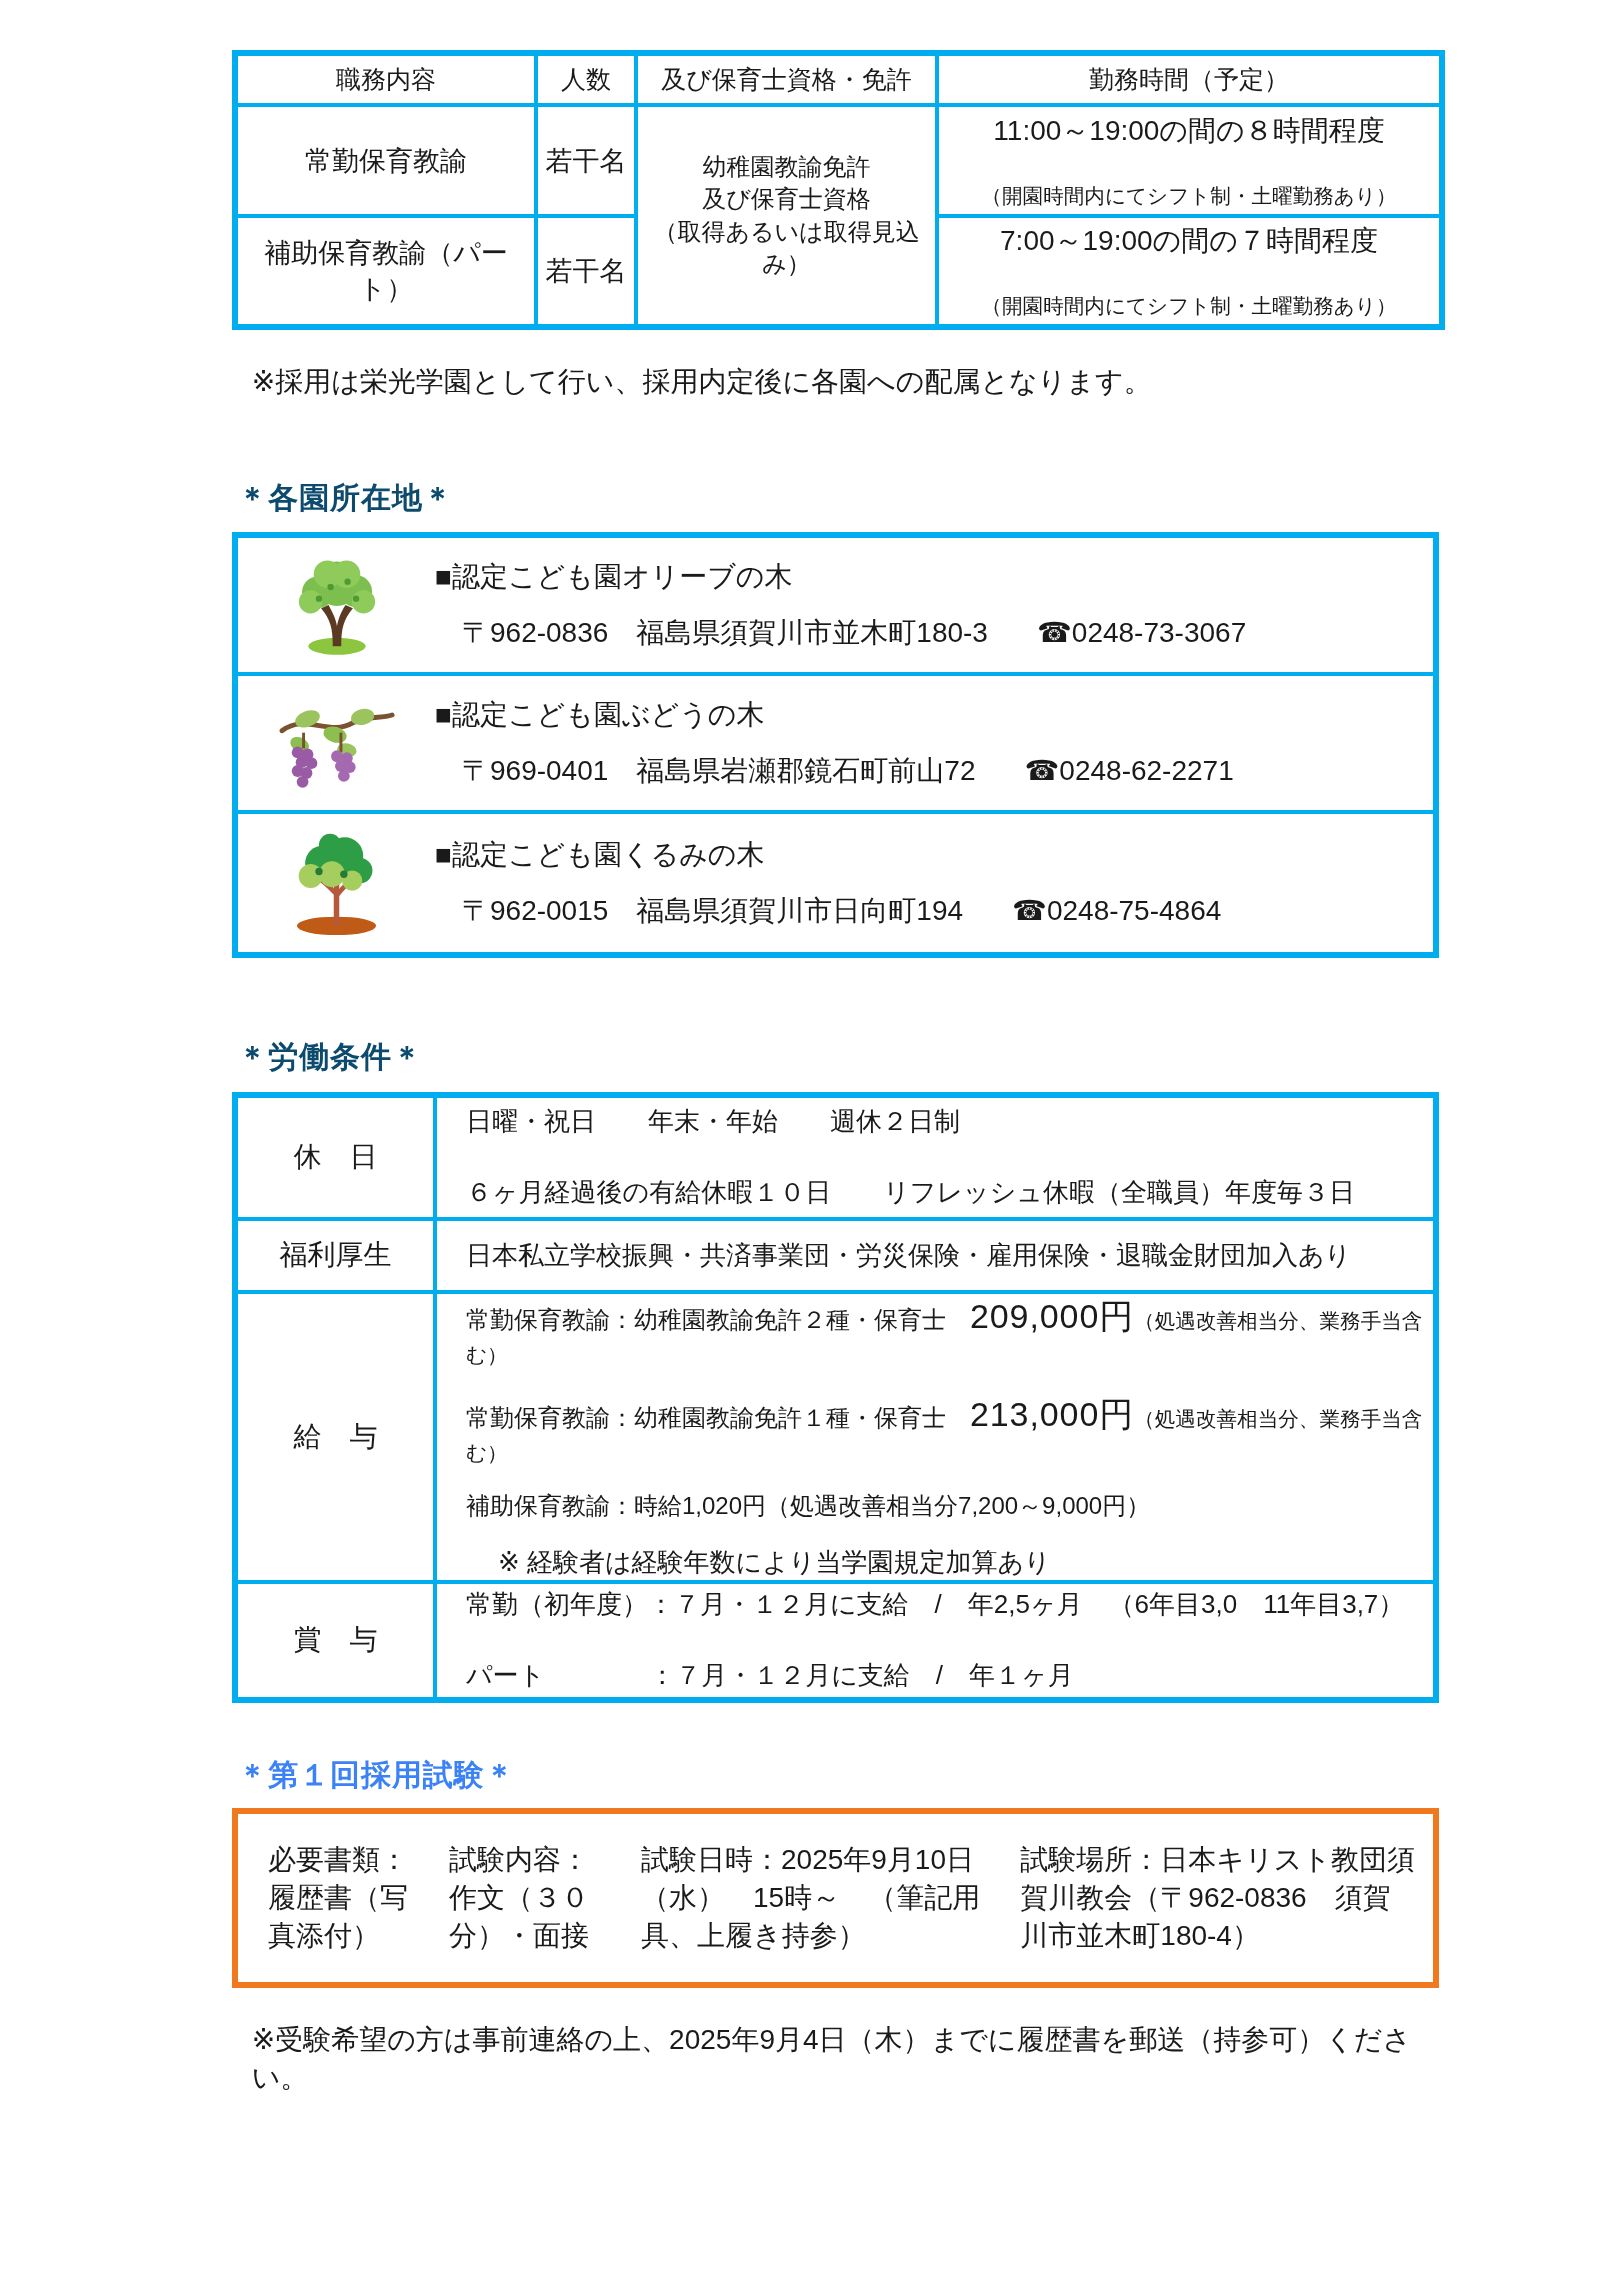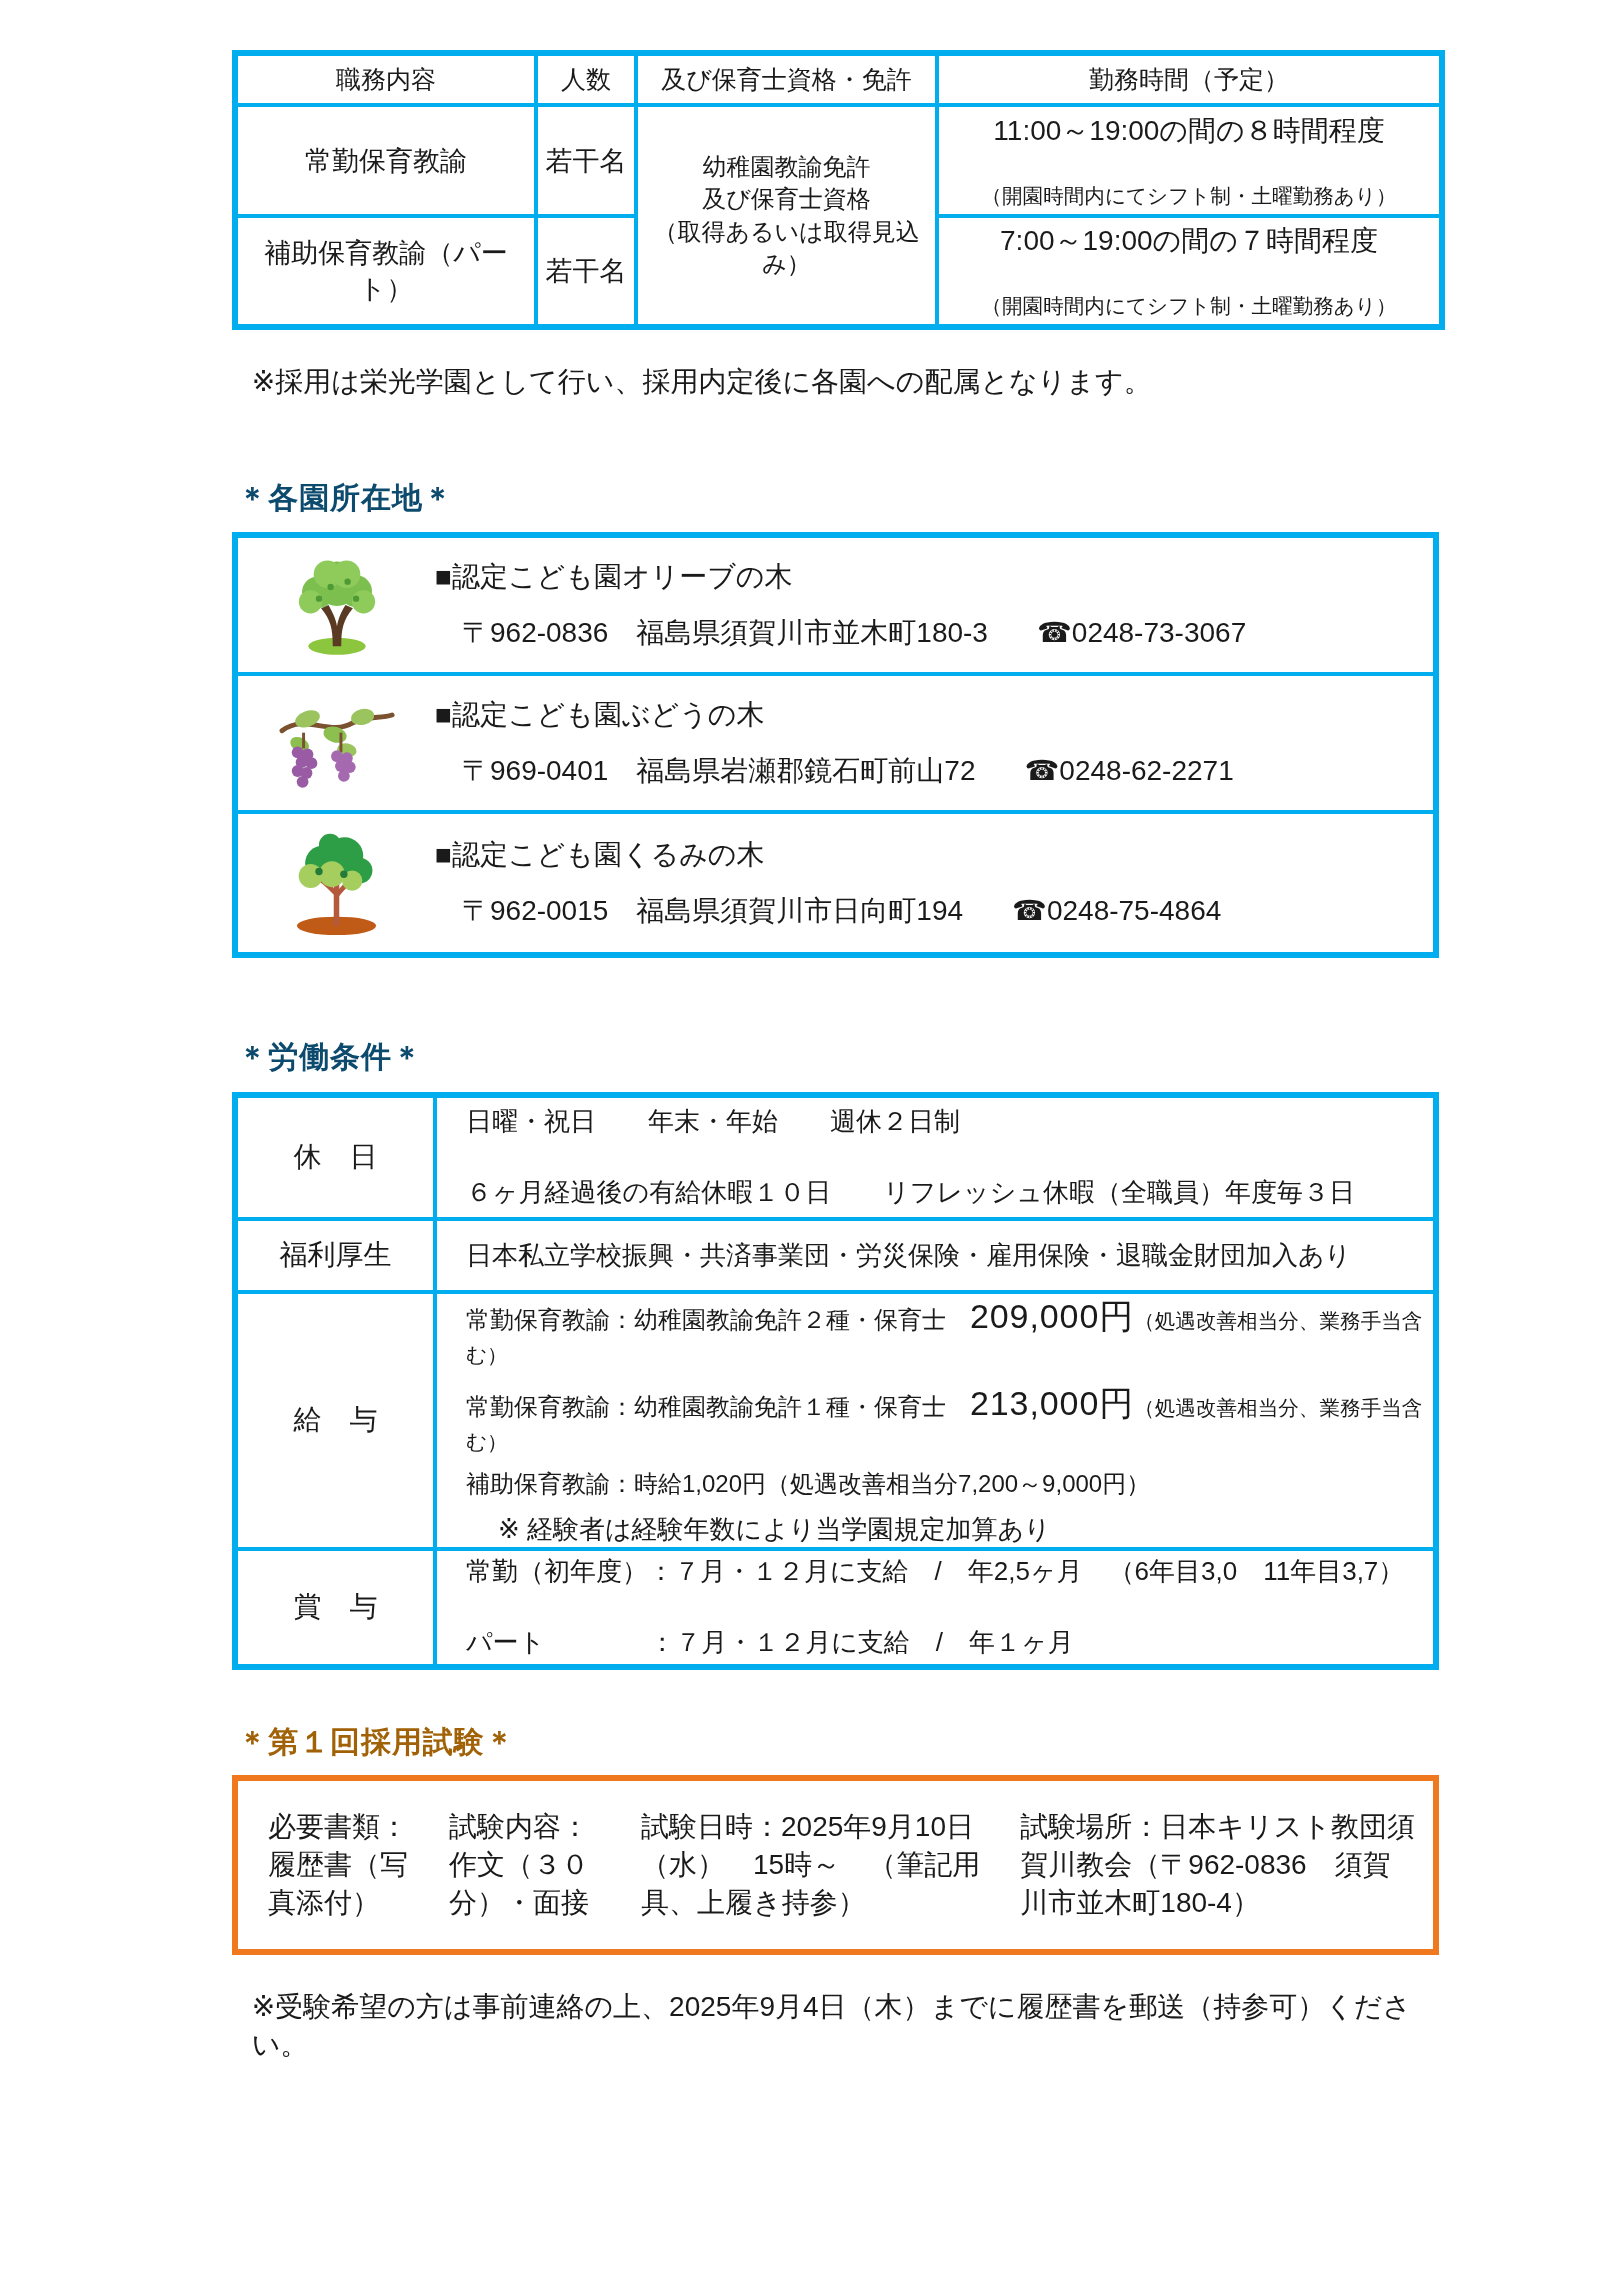--- a/index.html
+++ b/index.html
@@ -41,21 +41,21 @@
   .note {
     margin-top:33px; margin-left:19.7px;
     font-size:28px;
   }
 
   
   .sec {
     font-size:30px; font-weight:bold; letter-spacing:0.9px;
   }
   .sec.purple { color:#0c4a6e; }
-  .sec.orange { color:#a16207; }
+  .sec.orange { color:#3b82f6; }
   .sec-loc  { margin-top:77px; margin-left:5.4px; }
   .sec-cond { margin-top:79px; margin-left:5.4px; }
   .sec-exam { margin-top:52px; margin-left:5.4px; }
 
   
   .locbox {
     margin-top:12.5px;
     border:6.3px solid #00AEEF;
     background:#fff;
   }
@@ -85,21 +85,21 @@
     font-size:28px;
   }
   table.ct td.cnt {
     padding-left:29px; vertical-align:middle; font-size:26px;
   }
   tr.r-holiday { height:124px; }
   tr.r-welfare { height:73px; }
   tr.r-salary  { height:226px; }
   tr.r-bonus   { height:118px; }
   .cnt .vgap { display:flex; flex-direction:column; gap:36px; }
-  .sal { display:flex; flex-direction:column; gap:12px; font-size:24px; }
+  .sal { display:flex; flex-direction:column; gap:23px; font-size:24px; }
   .sal .amt { font-size:34px; letter-spacing:0.9px; }
   .sal .sm  { font-size:20.6px; }
   .sal .indent { padding-left:32px; font-size:26px; }
 
   
   .exambox {
     margin-top:12.5px;
     border:6.3px solid #F0781E;
     padding:27px 18px 27px 30px;
     display:flex; flex-direction:row; gap:27px;

